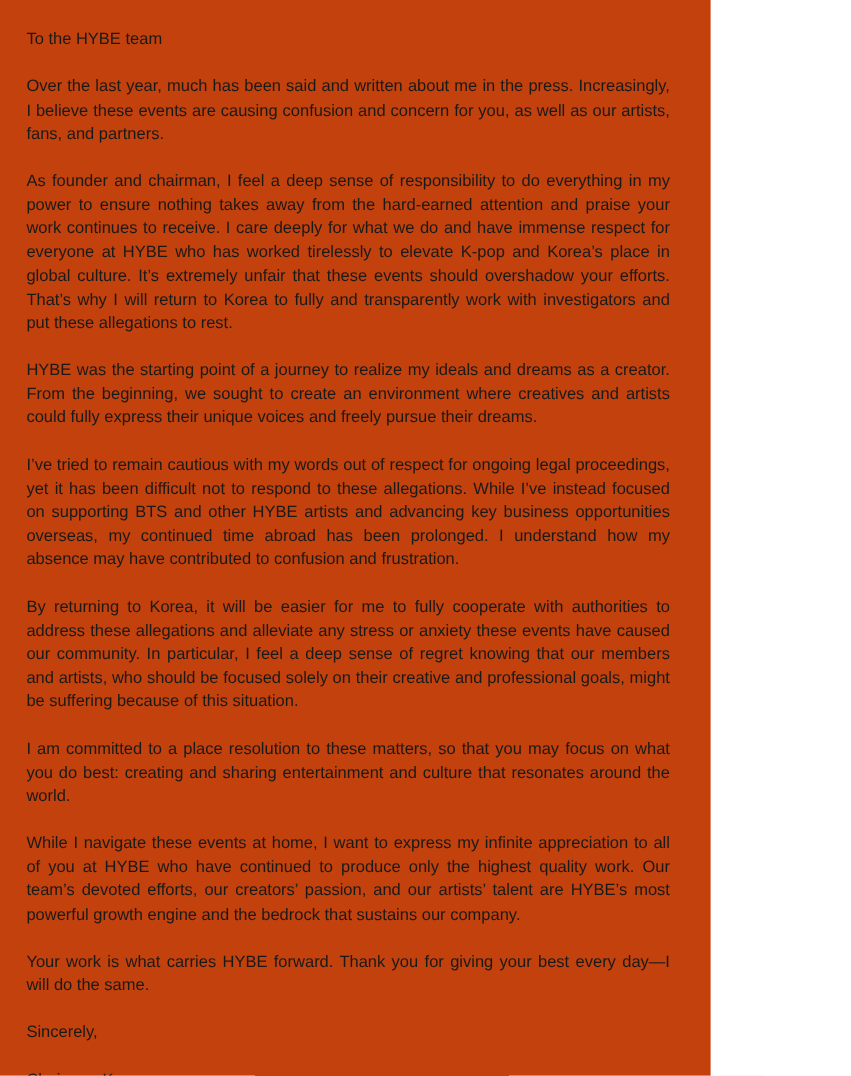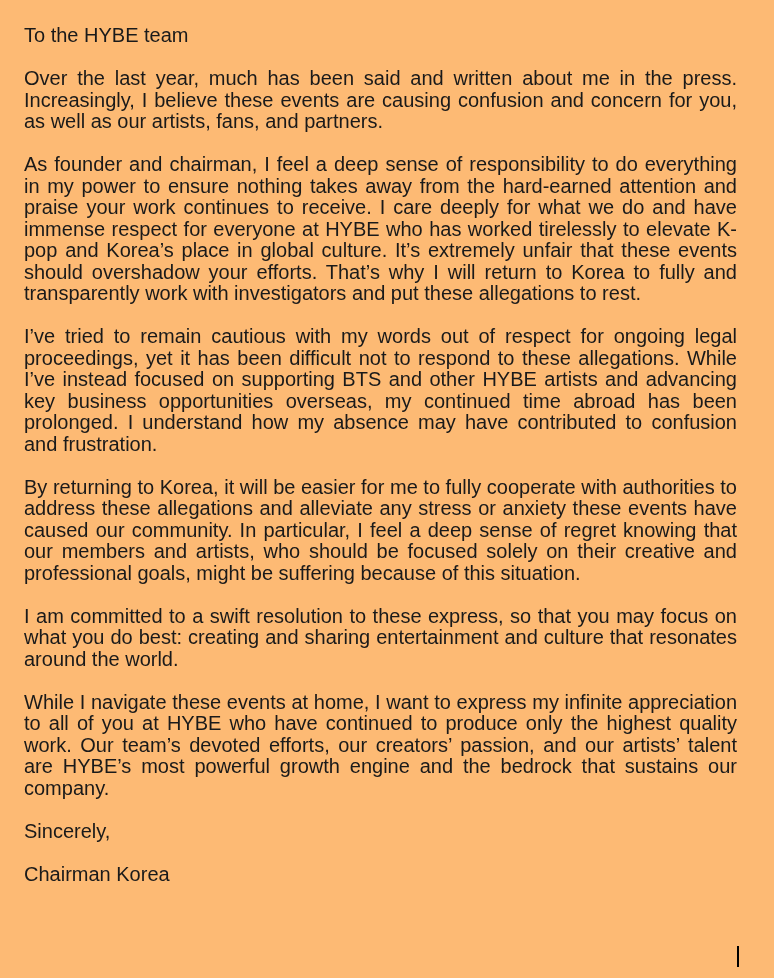--- a/index.html
+++ b/index.html
@@ -2,27 +2,27 @@
 <html><head>
 <meta charset="utf-8">
 <style>
   html, body {
     margin: 0;
     padding: 0;
     background: #ffffff;
   }
   .page {
     position: relative;
-    width: 774px;
+    width: 646px;
     height: 978px;
-    background: #fdba74;
+    background: #c2410c;
     box-sizing: border-box;
     padding: 25px 37px 0 24px;
     font-family: "Liberation Sans", "DejaVu Sans", sans-serif;
-    font-size: 20px;
+    font-size: 15px;
     line-height: 21.5px;
     color: #1a1a1a;
     overflow: hidden;
     cursor: text;
   }
   .para {
     margin: 0 0 21.5px 0;
     text-align: justify;
   }
   .line {
@@ -40,22 +40,24 @@
 </style>
 </head>
 <body>
 
 <div class="page">
 
   <p class="line">To the HYBE team</p>
 
   <p class="para">Over the last year, much has been said and written about me in the press. Increasingly, I believe these events are causing confusion and concern for you, as well as our artists, fans, and partners.</p>
   <p class="para">As founder and chairman, I feel a deep sense of responsibility to do everything in my power to ensure nothing takes away from the hard-earned attention and praise your work continues to receive. I care deeply for what we do and have immense respect for everyone at HYBE who has worked tirelessly to elevate K-pop and Korea’s place in global culture. It’s extremely unfair that these events should overshadow your efforts. That’s why I will return to Korea to fully and transparently work with investigators and put these allegations to rest.</p>
+  <p class="para">HYBE was the starting point of a journey to realize my ideals and dreams as a creator. From the beginning, we sought to create an environment where creatives and artists could fully express their unique voices and freely pursue their dreams.</p>
   <p class="para">I’ve tried to remain cautious with my words out of respect for ongoing legal proceedings, yet it has been difficult not to respond to these allegations. While I’ve instead focused on supporting BTS and other HYBE artists and advancing key business opportunities overseas, my continued time abroad has been prolonged. I understand how my absence may have contributed to confusion and frustration.</p>
   <p class="para">By returning to Korea, it will be easier for me to fully cooperate with authorities to address these allegations and alleviate any stress or anxiety these events have caused our community. In particular, I feel a deep sense of regret knowing that our members and artists, who should be focused solely on their creative and professional goals, might be suffering because of this situation.</p>
-  <p class="para">I am committed to a swift resolution to these express, so that you may focus on what you do best: creating and sharing entertainment and culture that resonates around the world.</p>
+  <p class="para">I am committed to a place resolution to these matters, so that you may focus on what you do best: creating and sharing entertainment and culture that resonates around the world.</p>
   <p class="para">While I navigate these events at home, I want to express my infinite appreciation to all of you at HYBE who have continued to produce only the highest quality work. Our team’s devoted efforts, our creators’ passion, and our artists’ talent are HYBE’s most powerful growth engine and the bedrock that sustains our company.</p>
+  <p class="para">Your work is what carries HYBE forward. Thank you for giving your best every day—I will do the same.</p>
 
   <p class="line">Sincerely,</p>
   <p class="line">Chairman Korea</p>
 
   <div class="caret"></div>
 </div>
 
 </body></html>

